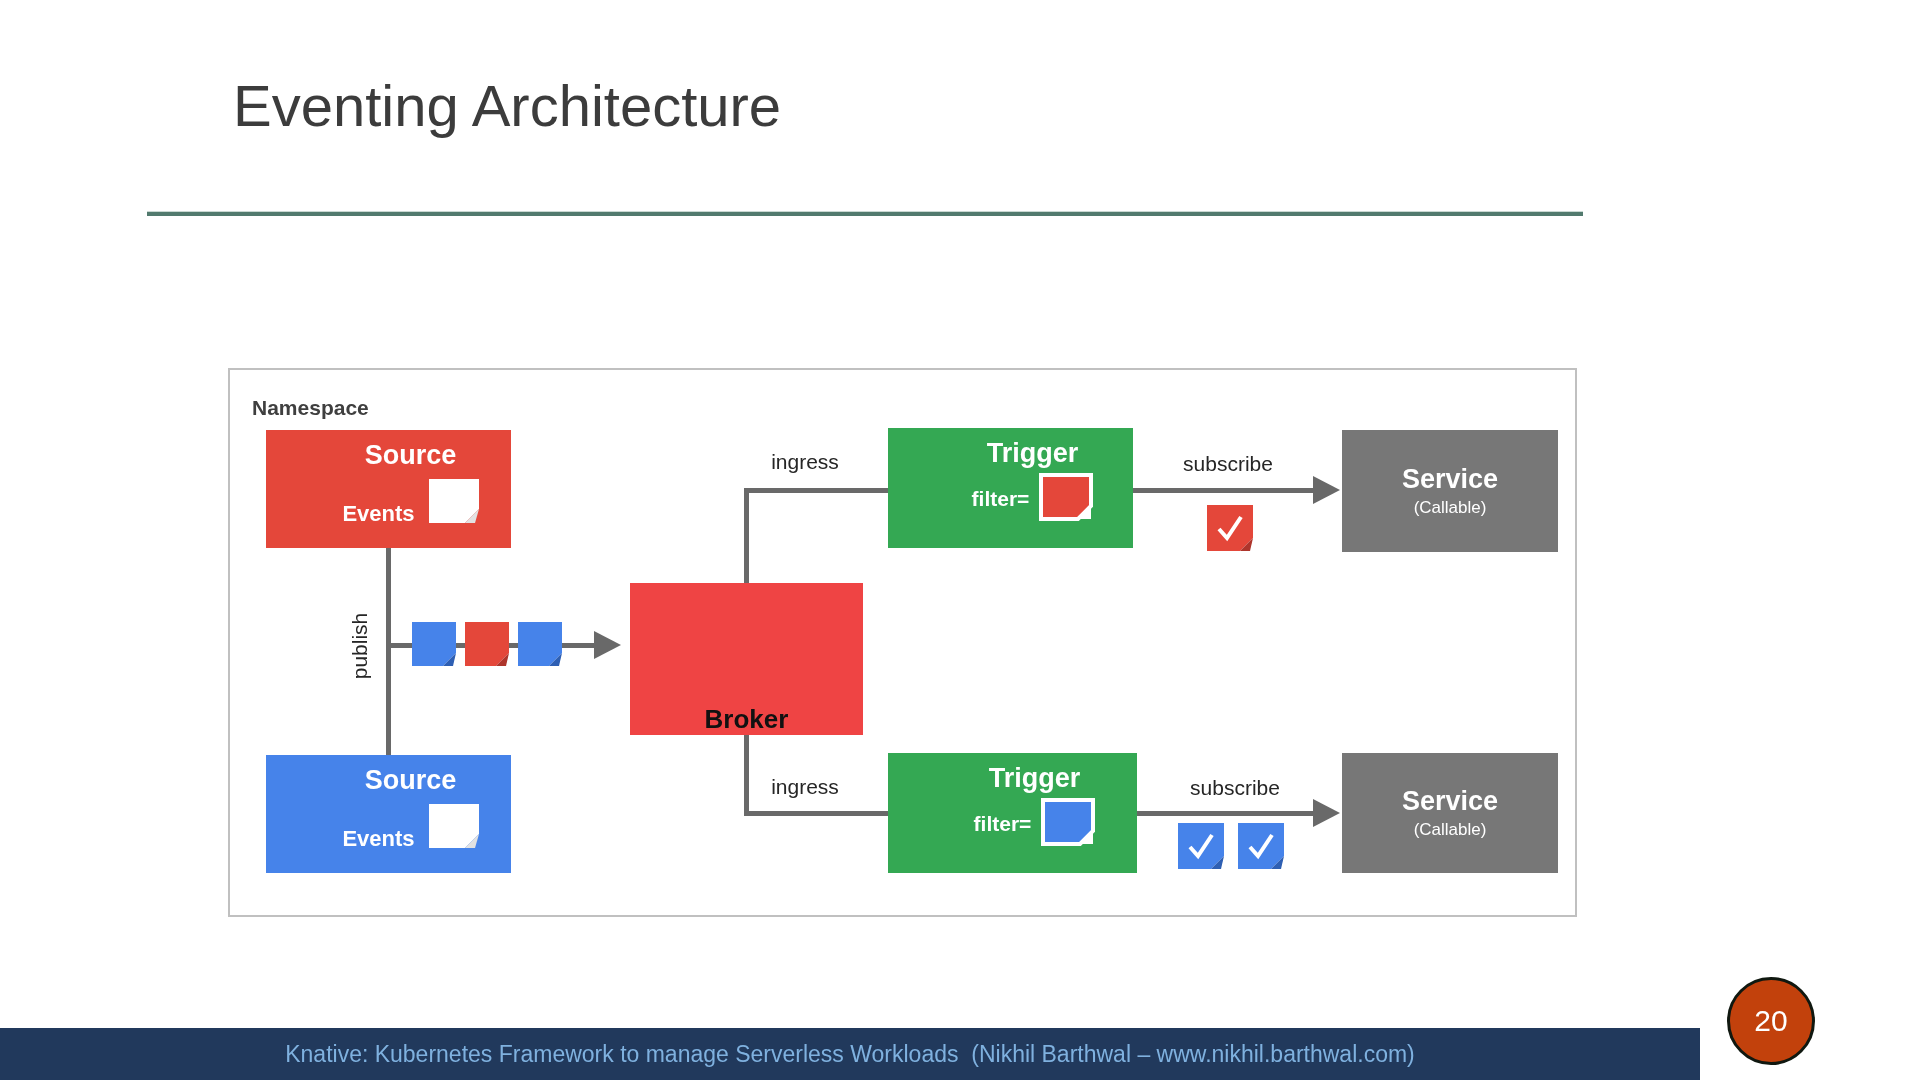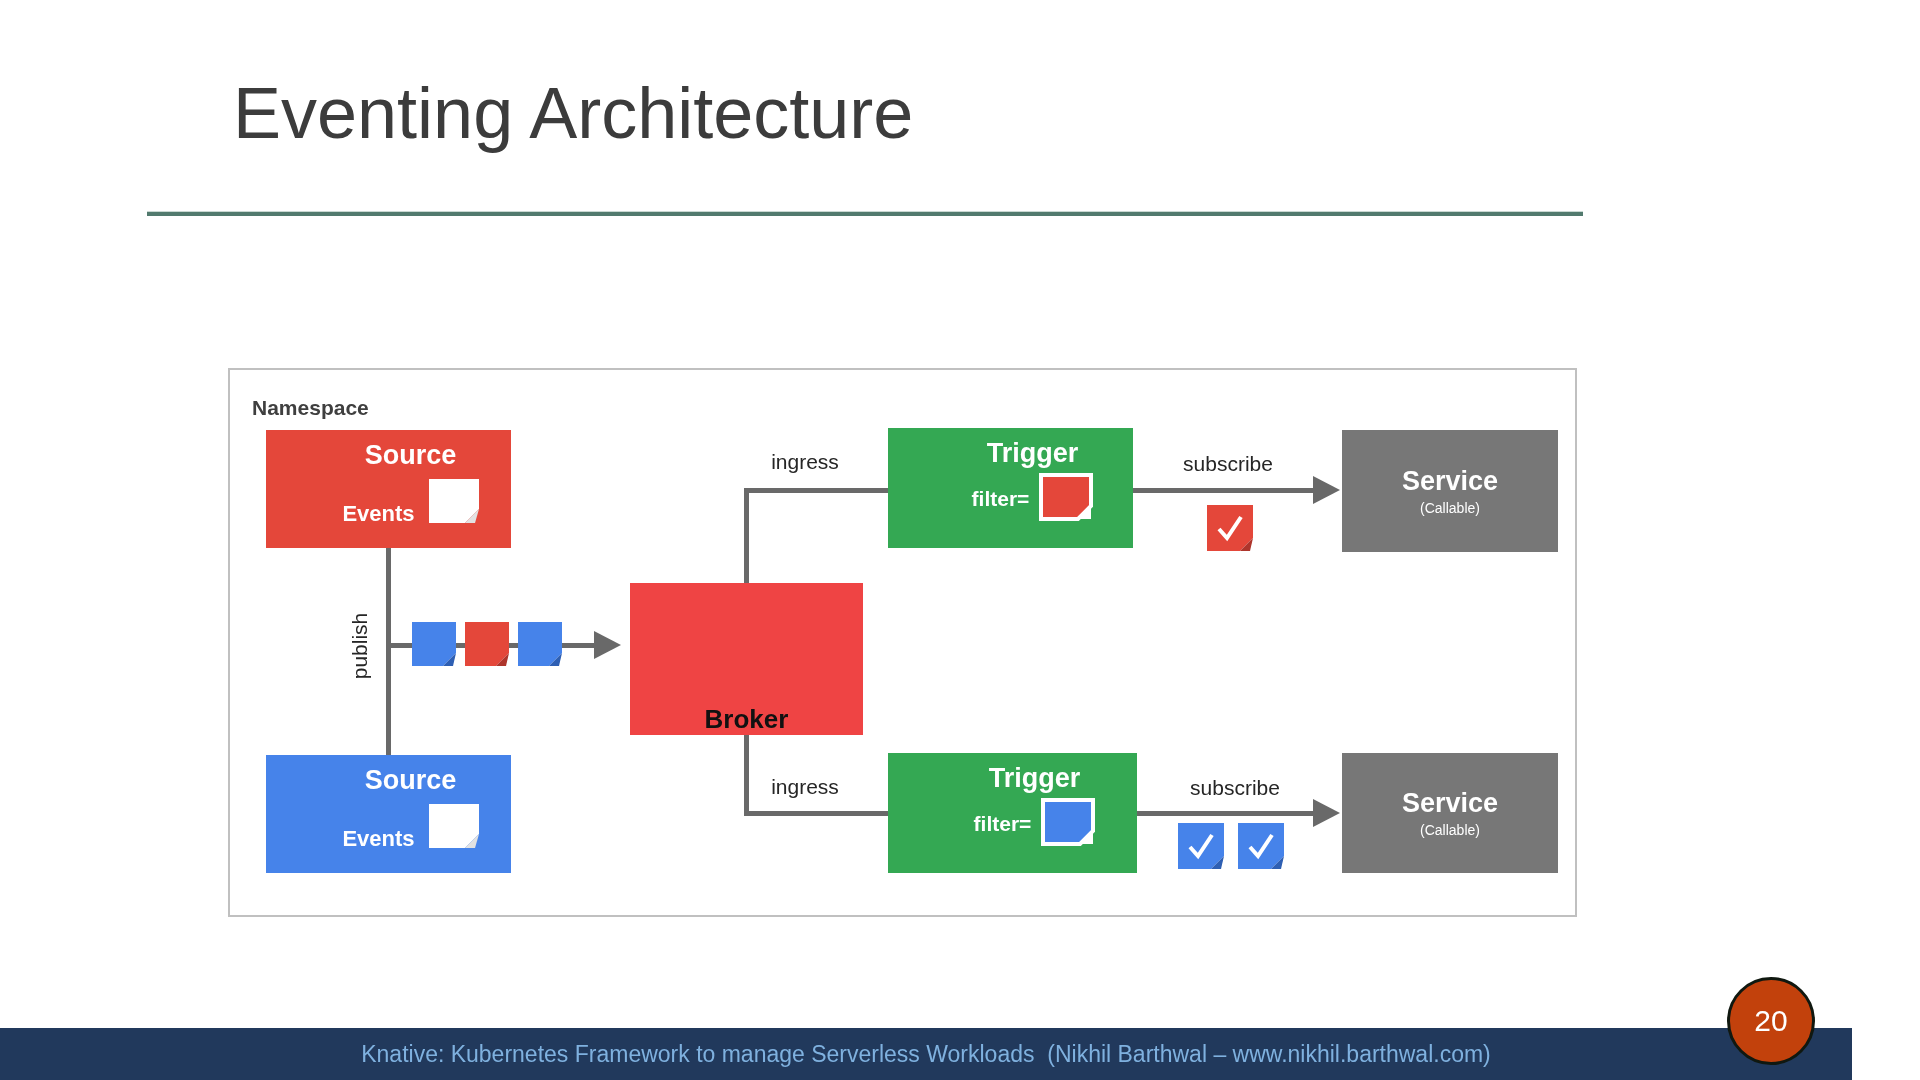--- a/index.html
+++ b/index.html
@@ -1,20 +1,20 @@
 <!DOCTYPE html>
 <html><head>
 <meta charset="utf-8">
 <style>
   html,body{margin:0;padding:0;background:#ffffff;}
   .slide{position:relative;width:1920px;height:1080px;background:#ffffff;overflow:hidden;
          font-family:"Liberation Sans",sans-serif;}
 
   
-  .title{position:absolute;left:233px;top:72px;font-size:72px;font-weight:300;color:#3c3c3c;}
+  .title{position:absolute;left:233px;top:72px;font-size:58px;font-weight:300;color:#3c3c3c;}
   .rule{position:absolute;left:147px;top:211px;width:1436px;height:4px;background:#527a6e;border-top:1px solid #c9d8d2;}
 
   
   .ns{position:absolute;left:228px;top:368px;width:1345px;height:545px;border:2px solid #c0c0c0;background:#fff;}
   .ns-label{position:absolute;left:252px;top:396px;font-size:21px;font-weight:bold;color:#3f3f3f;}
 
   
   .node{position:absolute;display:flex;flex-direction:column;align-items:center;color:#fff;box-sizing:border-box;}
   .node-title{font-size:27px;font-weight:bold;line-height:1.15;}
   .pad-top{padding-top:10px;padding-left:44px;}
@@ -28,21 +28,21 @@
   .broker .node-title{color:#111;font-size:26px;}
 
   .trg-top{left:888px;top:428px;width:245px;height:120px;background:#34A853;}
   .trg-bot{left:888px;top:753px;width:249px;height:120px;background:#34A853;}
   .filter-row{display:flex;align-items:center;gap:10px;margin-top:4px;}
   .filter-label{font-size:21px;font-weight:bold;}
 
   .svc{justify-content:center;background:#777777;}
   .svc-top{left:1342px;top:430px;width:216px;height:122px;}
   .svc-bot{left:1342px;top:753px;width:216px;height:120px;}
-  .svc-sub{font-size:14px;margin-top:2px;}
+  .svc-sub{font-size:17px;margin-top:2px;}
 
   
   .line{position:absolute;background:#696969;}
   .l-src-v{left:386px;top:548px;width:5px;height:209px;}
   .l-pub-h{left:391px;top:643px;width:205px;height:5px;}
   .l-bt-v{left:744px;top:488px;width:5px;height:95px;}
   .l-bt-h{left:744px;top:488px;width:144px;height:5px;}
   .l-bb-v{left:744px;top:707px;width:5px;height:109px;}
   .l-bb-h{left:744px;top:811px;width:144px;height:5px;}
   .l-sub-t{left:1133px;top:488px;width:182px;height:5px;}
@@ -65,21 +65,21 @@
   .note{position:absolute;}
   .note svg{display:block;}
   .n1{left:412px;top:622px;}
   .n2{left:465px;top:622px;}
   .n3{left:518px;top:622px;}
   .chk-r{left:1207px;top:505px;}
   .chk-b1{left:1178px;top:823px;}
   .chk-b2{left:1238px;top:823px;}
 
   
-  .footer{position:absolute;left:0;top:1028px;width:1852px;height:52px;background:#21395C;
+  .footer{position:absolute;left:0;top:1028px;width:1700px;height:52px;background:#21395C;
           display:flex;align-items:center;justify-content:center;}
   .footer-text{font-size:23px;color:#7FB1DF;white-space:pre;}
 
   
   .badge{position:absolute;left:1727px;top:977px;width:88px;height:88px;border-radius:50%;
          background:#c2410c;border:3px solid #101810;display:flex;align-items:center;justify-content:center;box-sizing:border-box;}
   .badge span{color:#fff;font-size:30px;}
 </style>
 </head>
 <body>

